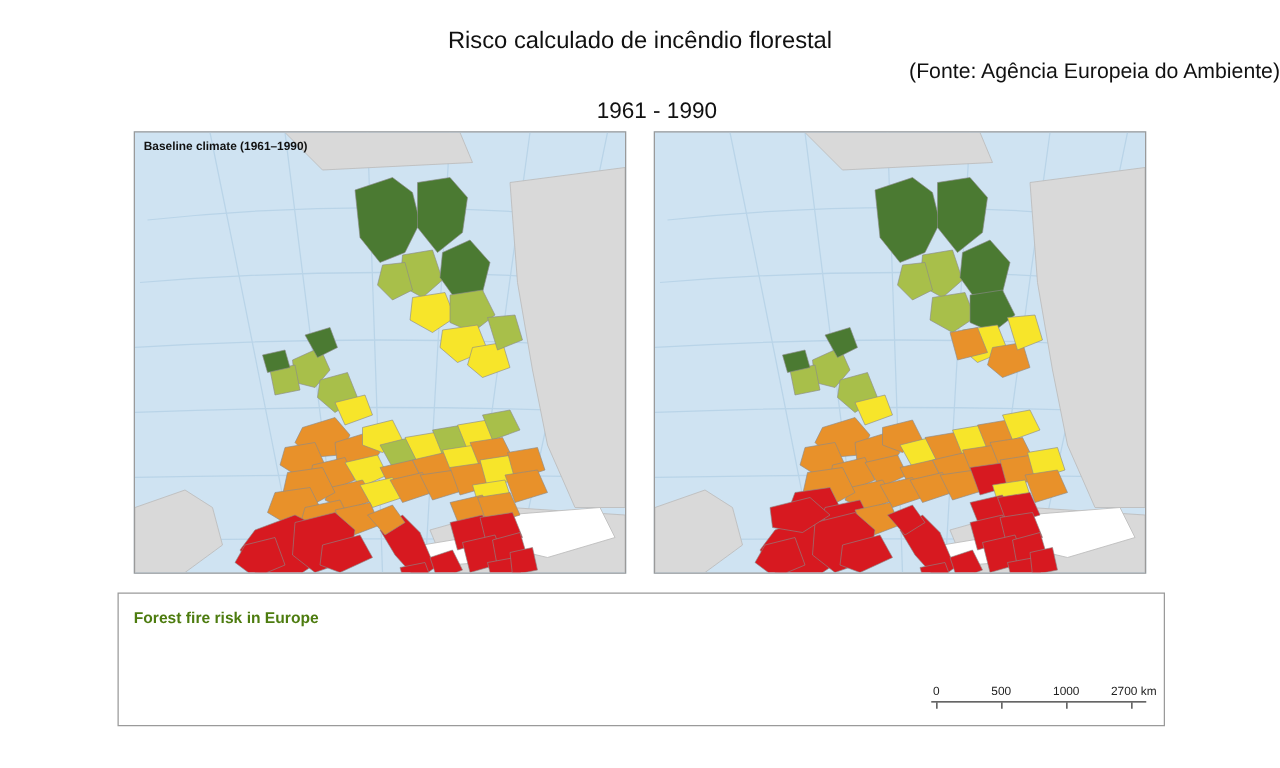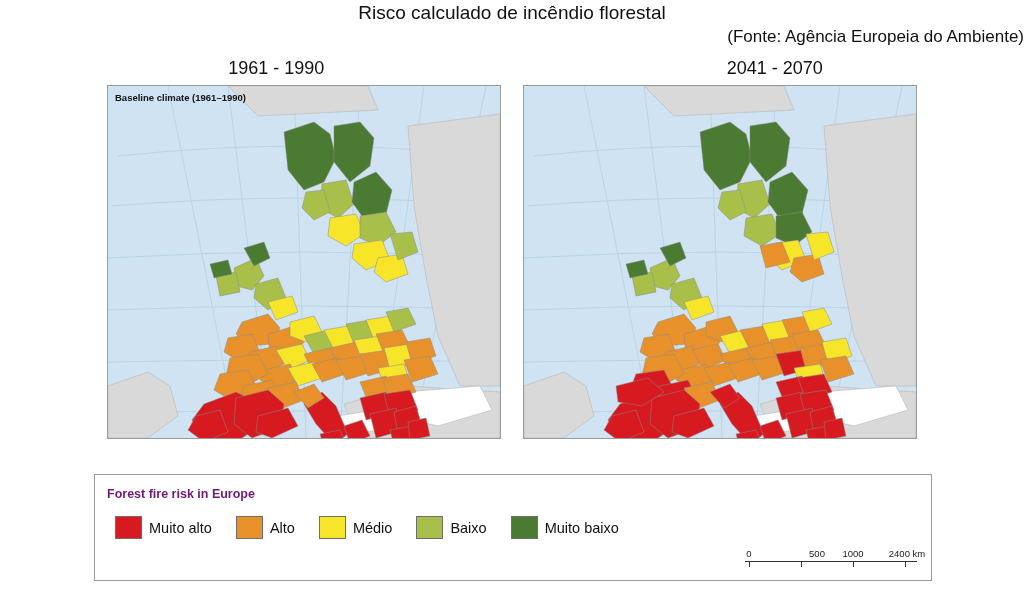--- a/index.html
+++ b/index.html
@@ -14,21 +14,21 @@
     color: #1a1a1a;
     position: relative;
     overflow: hidden;
   }
 
   
   #figure-title {
     text-align: center;
     font-size: 19px;
     line-height: 26px;
-    padding-top: 0;
+    padding-top: 20px;
     color: #111;
   }
   #figure-subtitle {
     text-align: right;
     font-size: 17px;
     line-height: 22px;
     color: #111;
   }
 
   
@@ -90,21 +90,21 @@
     height: 105px;
     border: 1px solid #9a9a9a;
     background: #ffffff;
   }
   #legend-title {
     position: absolute;
     left: 12px;
     top: 12px;
     font-size: 12.5px;
     font-weight: bold;
-    color: #701a75;
+    color: #4d7c0f;
   }
   #legend-items {
     position: absolute;
     left: 20px;
     top: 41px;
     display: flex;
     align-items: center;
     gap: 14px;
   }
   .legend-item {
@@ -155,21 +155,20 @@
   }
 </style>
 </head>
 <body>
 
 <div id="figure-title">Risco calculado de incêndio florestal</div>
 <div id="figure-subtitle">(Fonte: Agência Europeia do Ambiente)</div>
 
 <div id="panel-headers">
   <div class="panel-header">1961 - 1990</div>
-  <div class="panel-header">2041 - 2070</div>
 </div>
 
 <div id="maps-row">
 
   <div class="map-panel" id="map-baseline">
     <div class="map-caption">Baseline climate (1961–1990)</div>
 
     <svg class="graticule" width="392" height="352" viewBox="0 0 392 352">
       <g stroke="#b9d4e8" stroke-width="1" fill="none">
         <path d="M 10 70 Q 196 50 382 70"></path>
@@ -379,49 +378,27 @@
         <path fill="#d71920" d="M282 344 L304 340 L310 356 L286 360 Z"></path>
         <path fill="#d71920" d="M300 336 L318 332 L322 350 L302 354 Z"></path>
       </g>
     </svg>
   </div>
 </div>
 
 <div id="legend-box">
   <div id="legend-title">Forest fire risk in Europe</div>
 
-  <div id="legend-items">
-    <div class="legend-item">
-      <span class="legend-swatch" style="background:#d71920"></span>
-      <span class="legend-label">Muito alto</span>
-    </div>
-    <div class="legend-item">
-      <span class="legend-swatch" style="background:#e8912a"></span>
-      <span class="legend-label">Alto</span>
-    </div>
-    <div class="legend-item">
-      <span class="legend-swatch" style="background:#f7e52a"></span>
-      <span class="legend-label">Médio</span>
-    </div>
-    <div class="legend-item">
-      <span class="legend-swatch" style="background:#a8bf4a"></span>
-      <span class="legend-label">Baixo</span>
-    </div>
-    <div class="legend-item">
-      <span class="legend-swatch" style="background:#4b7a32"></span>
-      <span class="legend-label">Muito baixo</span>
-    </div>
-  </div>
 
   <div id="scale-bar">
     <div id="scale-labels">
       <span style="left:4px">0</span>
-      <span style="left:72px">500</span>
+      <span style="left:56px">500</span>
       <span style="left:108px">1000</span>
-      <span style="left:162px">2400 km</span>
+      <span style="left:162px">2700 km</span>
     </div>
     <div id="scale-line">
       <i style="left:4px"></i>
       <i style="left:56px"></i>
       <i style="left:108px"></i>
       <i style="left:160px"></i>
     </div>
   </div>
 </div>
 

